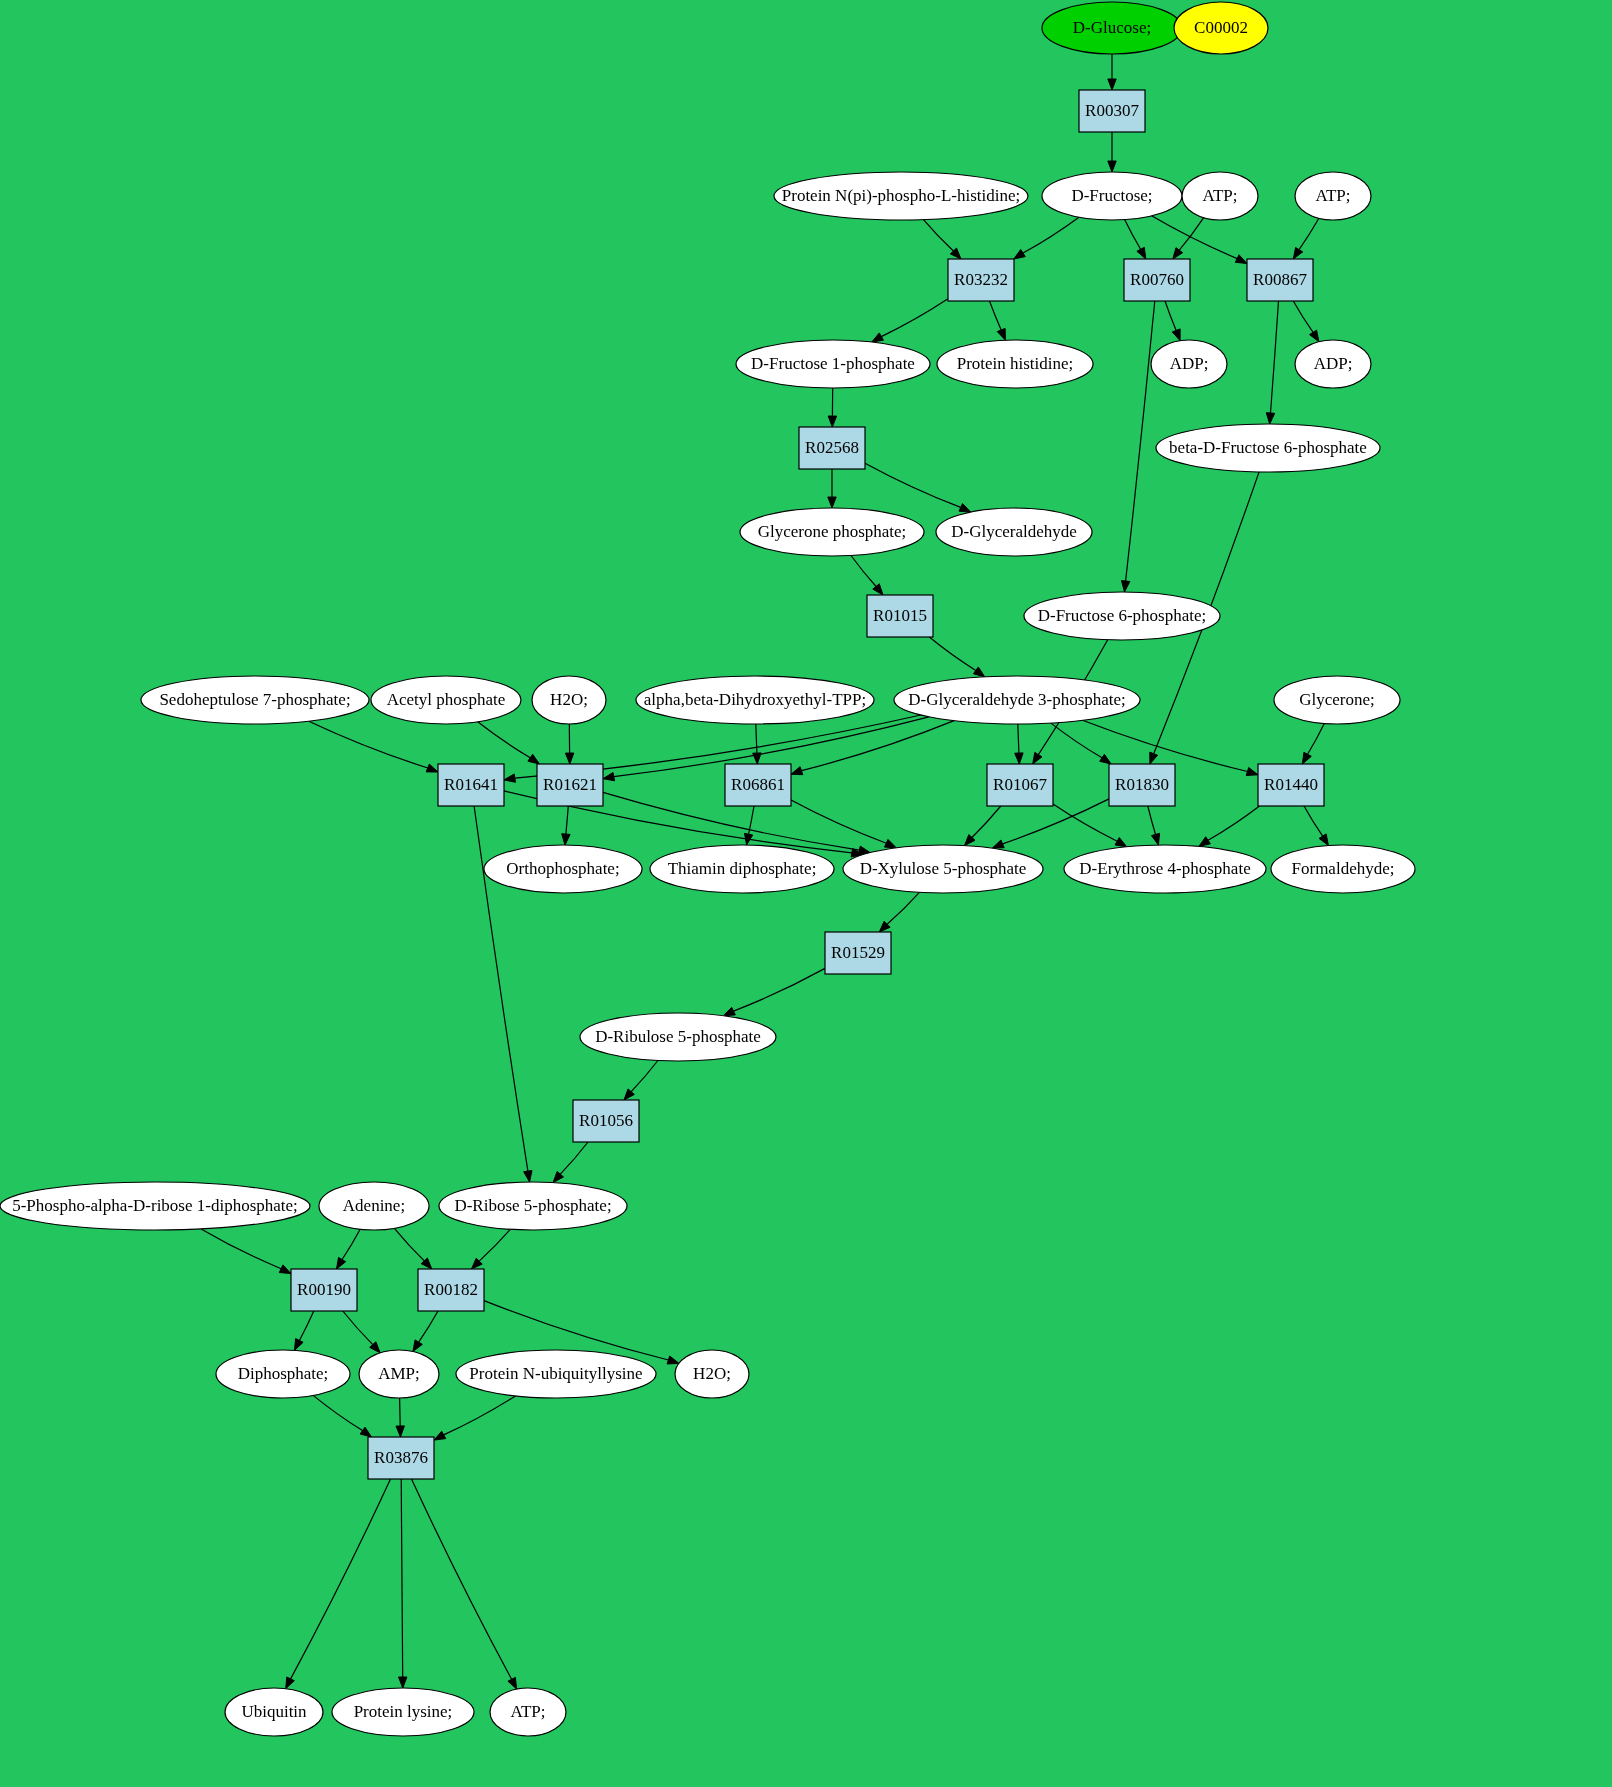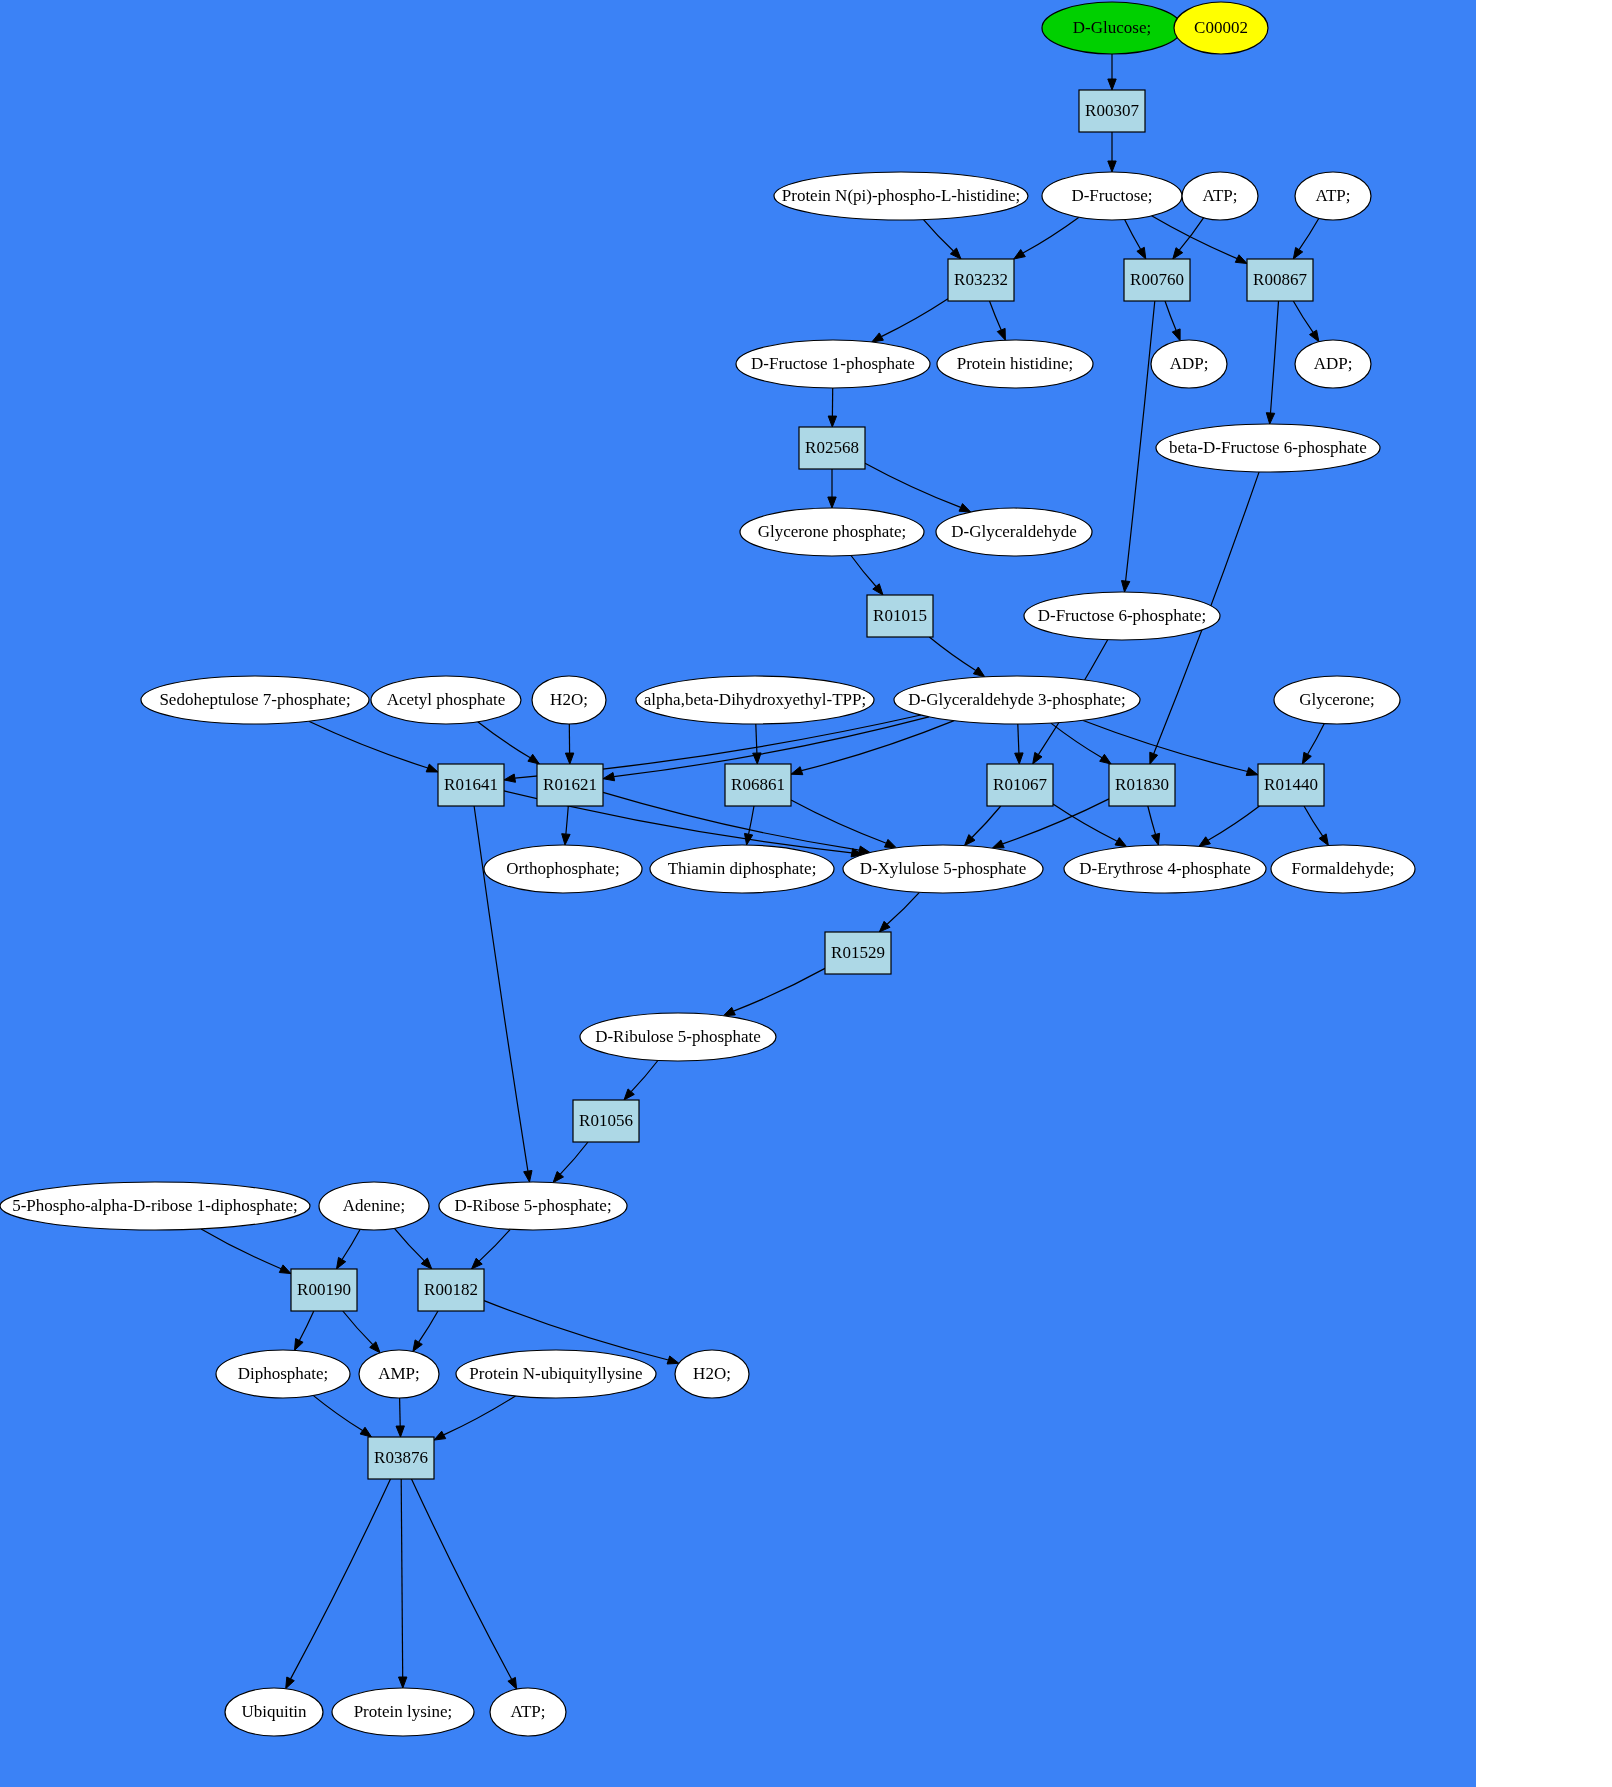--- a/index.html
+++ b/index.html
@@ -2,23 +2,23 @@
 <html><head>
 <meta charset="utf-8">
 <style>
   html, body {
     margin: 0;
     padding: 0;
     background: #ffffff;
   }
   #canvas {
     position: relative;
-    width: 1476px;
+    width: 1612px;
     height: 1787px;
-    background: #3b82f6;
+    background: #22c55e;
     font-family: "Liberation Serif", "DejaVu Serif", serif;
   }
   svg#graph {
     display: block;
     width: 1612px;
     height: 1787px;
   }
   .node-ellipse {
     fill: #ffffff;
     stroke: #000000;

